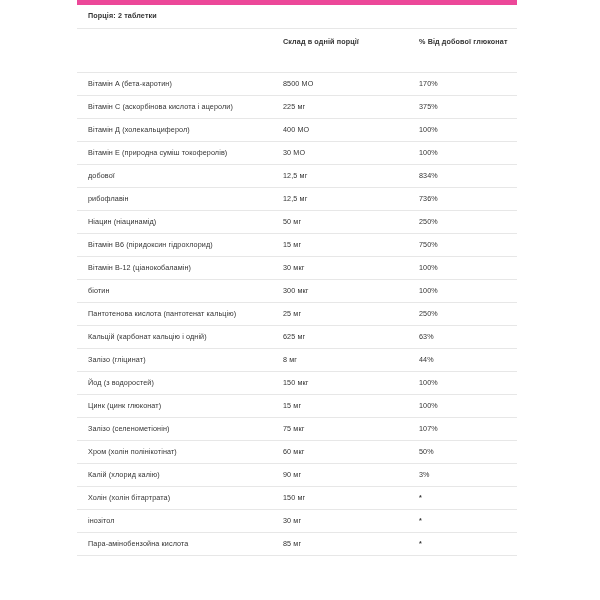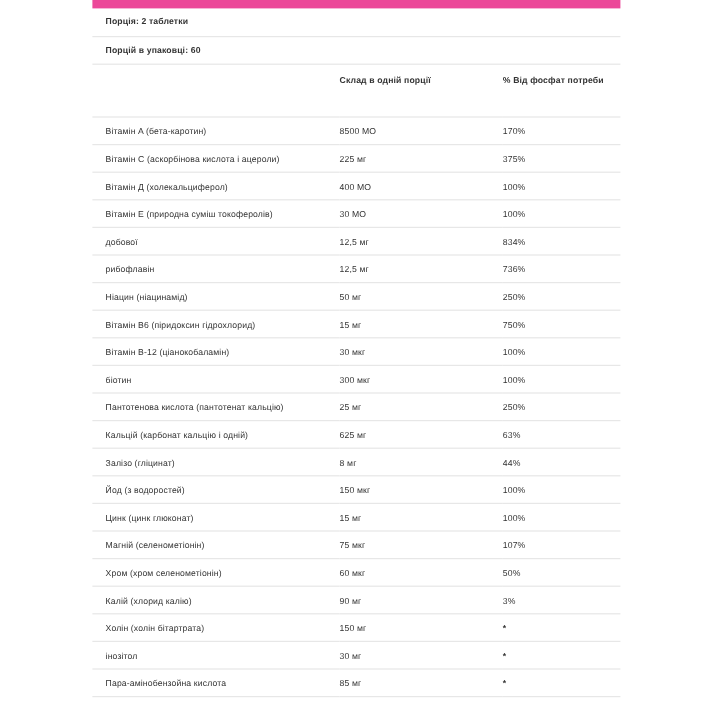--- a/index.html
+++ b/index.html
@@ -33,21 +33,21 @@
   .serving-row {
     border-bottom: 1px solid #e7e7e7;
     padding: 7px 0 7px 11px;
     font-size: 7.2px;
     font-weight: bold;
     color: #333333;
     letter-spacing: 0.12px;
     line-height: 1.2;
   }
   .serving-row:first-child {
-    border-top: 7px solid #ec4899;
+    border-top: 5px solid #ec4899;
   }
 
   
   table.facts {
     width: 100%;
     border-collapse: collapse;
     table-layout: fixed;
   }
   table.facts col.c-name   { width: 206px; }
   table.facts col.c-amount { width: 136px; }
@@ -85,33 +85,32 @@
   }
 </style>
 </head>
 <body>
 
 <div class="page">
   <div class="panel">
 
     <div class="serving-row">Порція: 2 таблетки</div>
 
-    <div class="serving-row">Порцій в упаковці: 60</div>
 
     <table class="facts">
       <colgroup>
         <col class="c-name">
         <col class="c-amount">
         <col class="c-dv">
       </colgroup>
       <thead>
         <tr>
           <th class="h-name"></th>
           <th class="h-amount">Склад в одній порції</th>
-          <th class="h-dv">% Від фосфат потреби</th>
+          <th class="h-dv">% Від добової глюконат</th>
         </tr>
       </thead>
       <tbody>
           <tr>
             <td class="t-name">Вітамін A (бета-каротин)</td>
             <td class="t-amount">8500 МО</td>
             <td class="t-dv">170%</td>
           </tr>
           <tr>
             <td class="t-name">Вітамін C (аскорбінова кислота і ацероли)</td>
@@ -177,26 +176,26 @@
             <td class="t-name">Йод (з водоростей)</td>
             <td class="t-amount">150 мкг</td>
             <td class="t-dv">100%</td>
           </tr>
           <tr>
             <td class="t-name">Цинк (цинк глюконат)</td>
             <td class="t-amount">15 мг</td>
             <td class="t-dv">100%</td>
           </tr>
           <tr>
-            <td class="t-name">Магній (селенометіонін)</td>
+            <td class="t-name">Залізо (селенометіонін)</td>
             <td class="t-amount">75 мкг</td>
             <td class="t-dv">107%</td>
           </tr>
           <tr>
-            <td class="t-name">Хром (хром селенометіонін)</td>
+            <td class="t-name">Хром (холін полінікотінат)</td>
             <td class="t-amount">60 мкг</td>
             <td class="t-dv">50%</td>
           </tr>
           <tr>
             <td class="t-name">Калій (хлорид калію)</td>
             <td class="t-amount">90 мг</td>
             <td class="t-dv">3%</td>
           </tr>
           <tr>
             <td class="t-name">Холін (холін бітартрата)</td>

